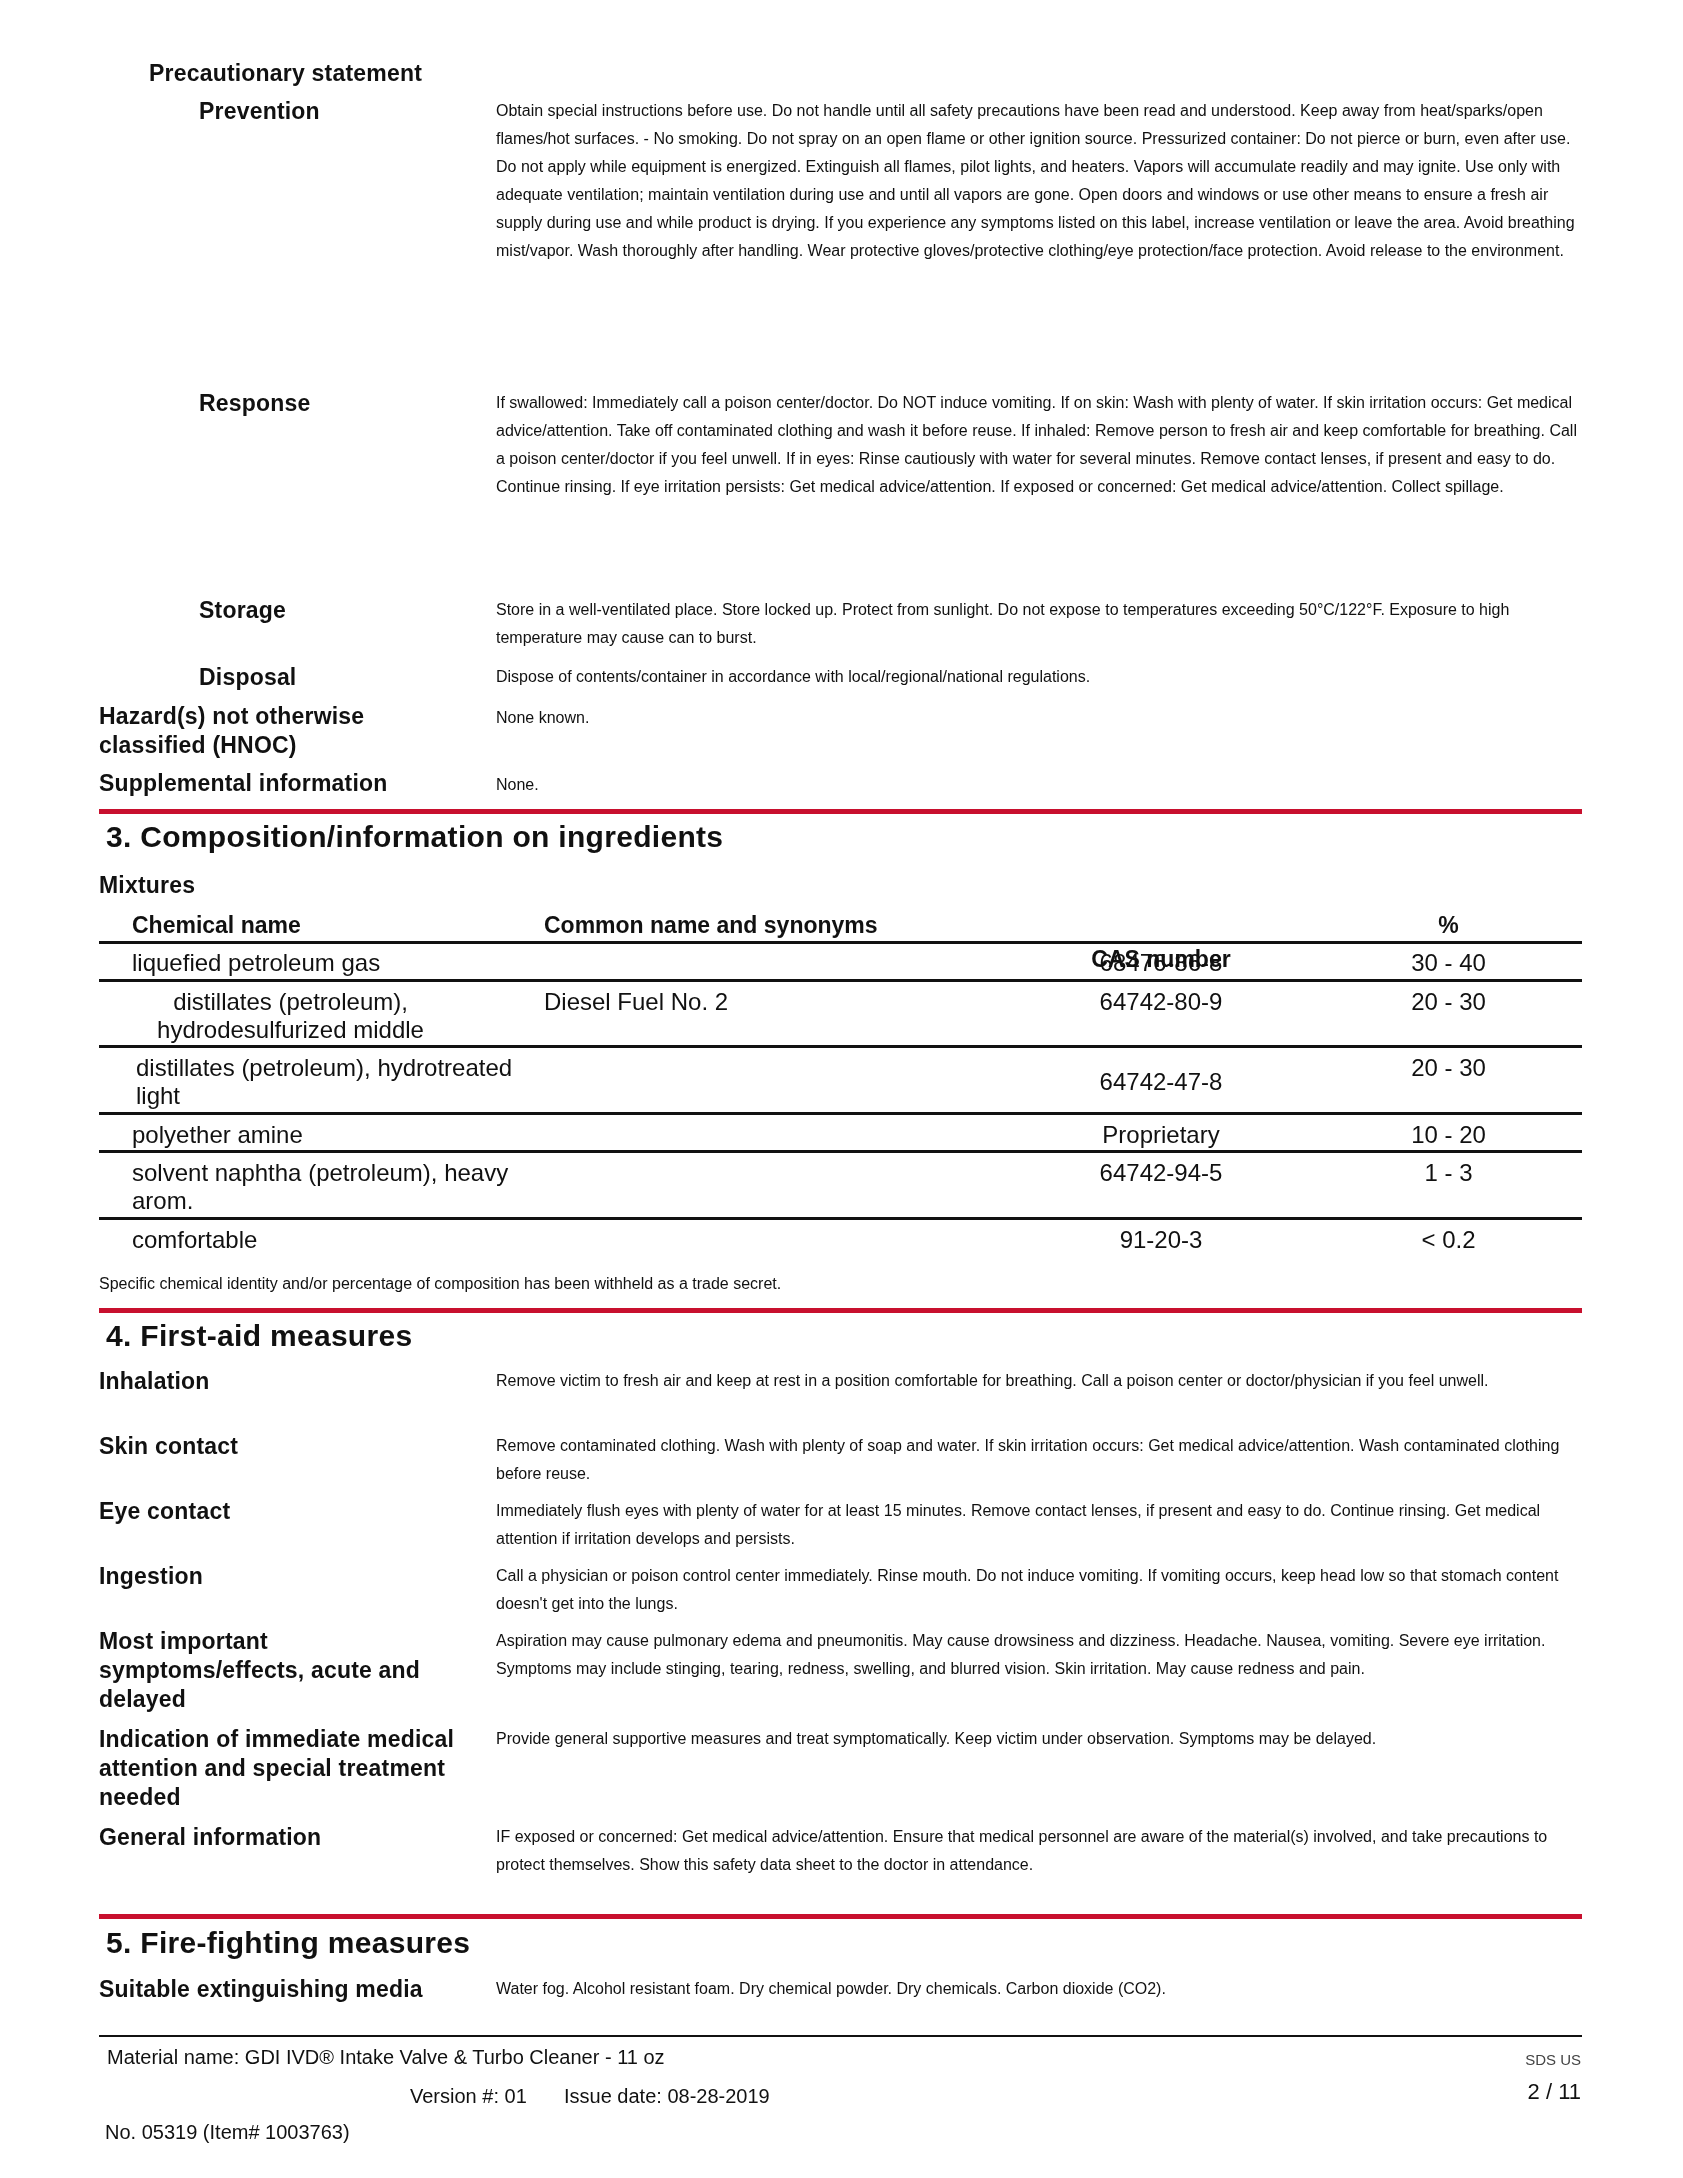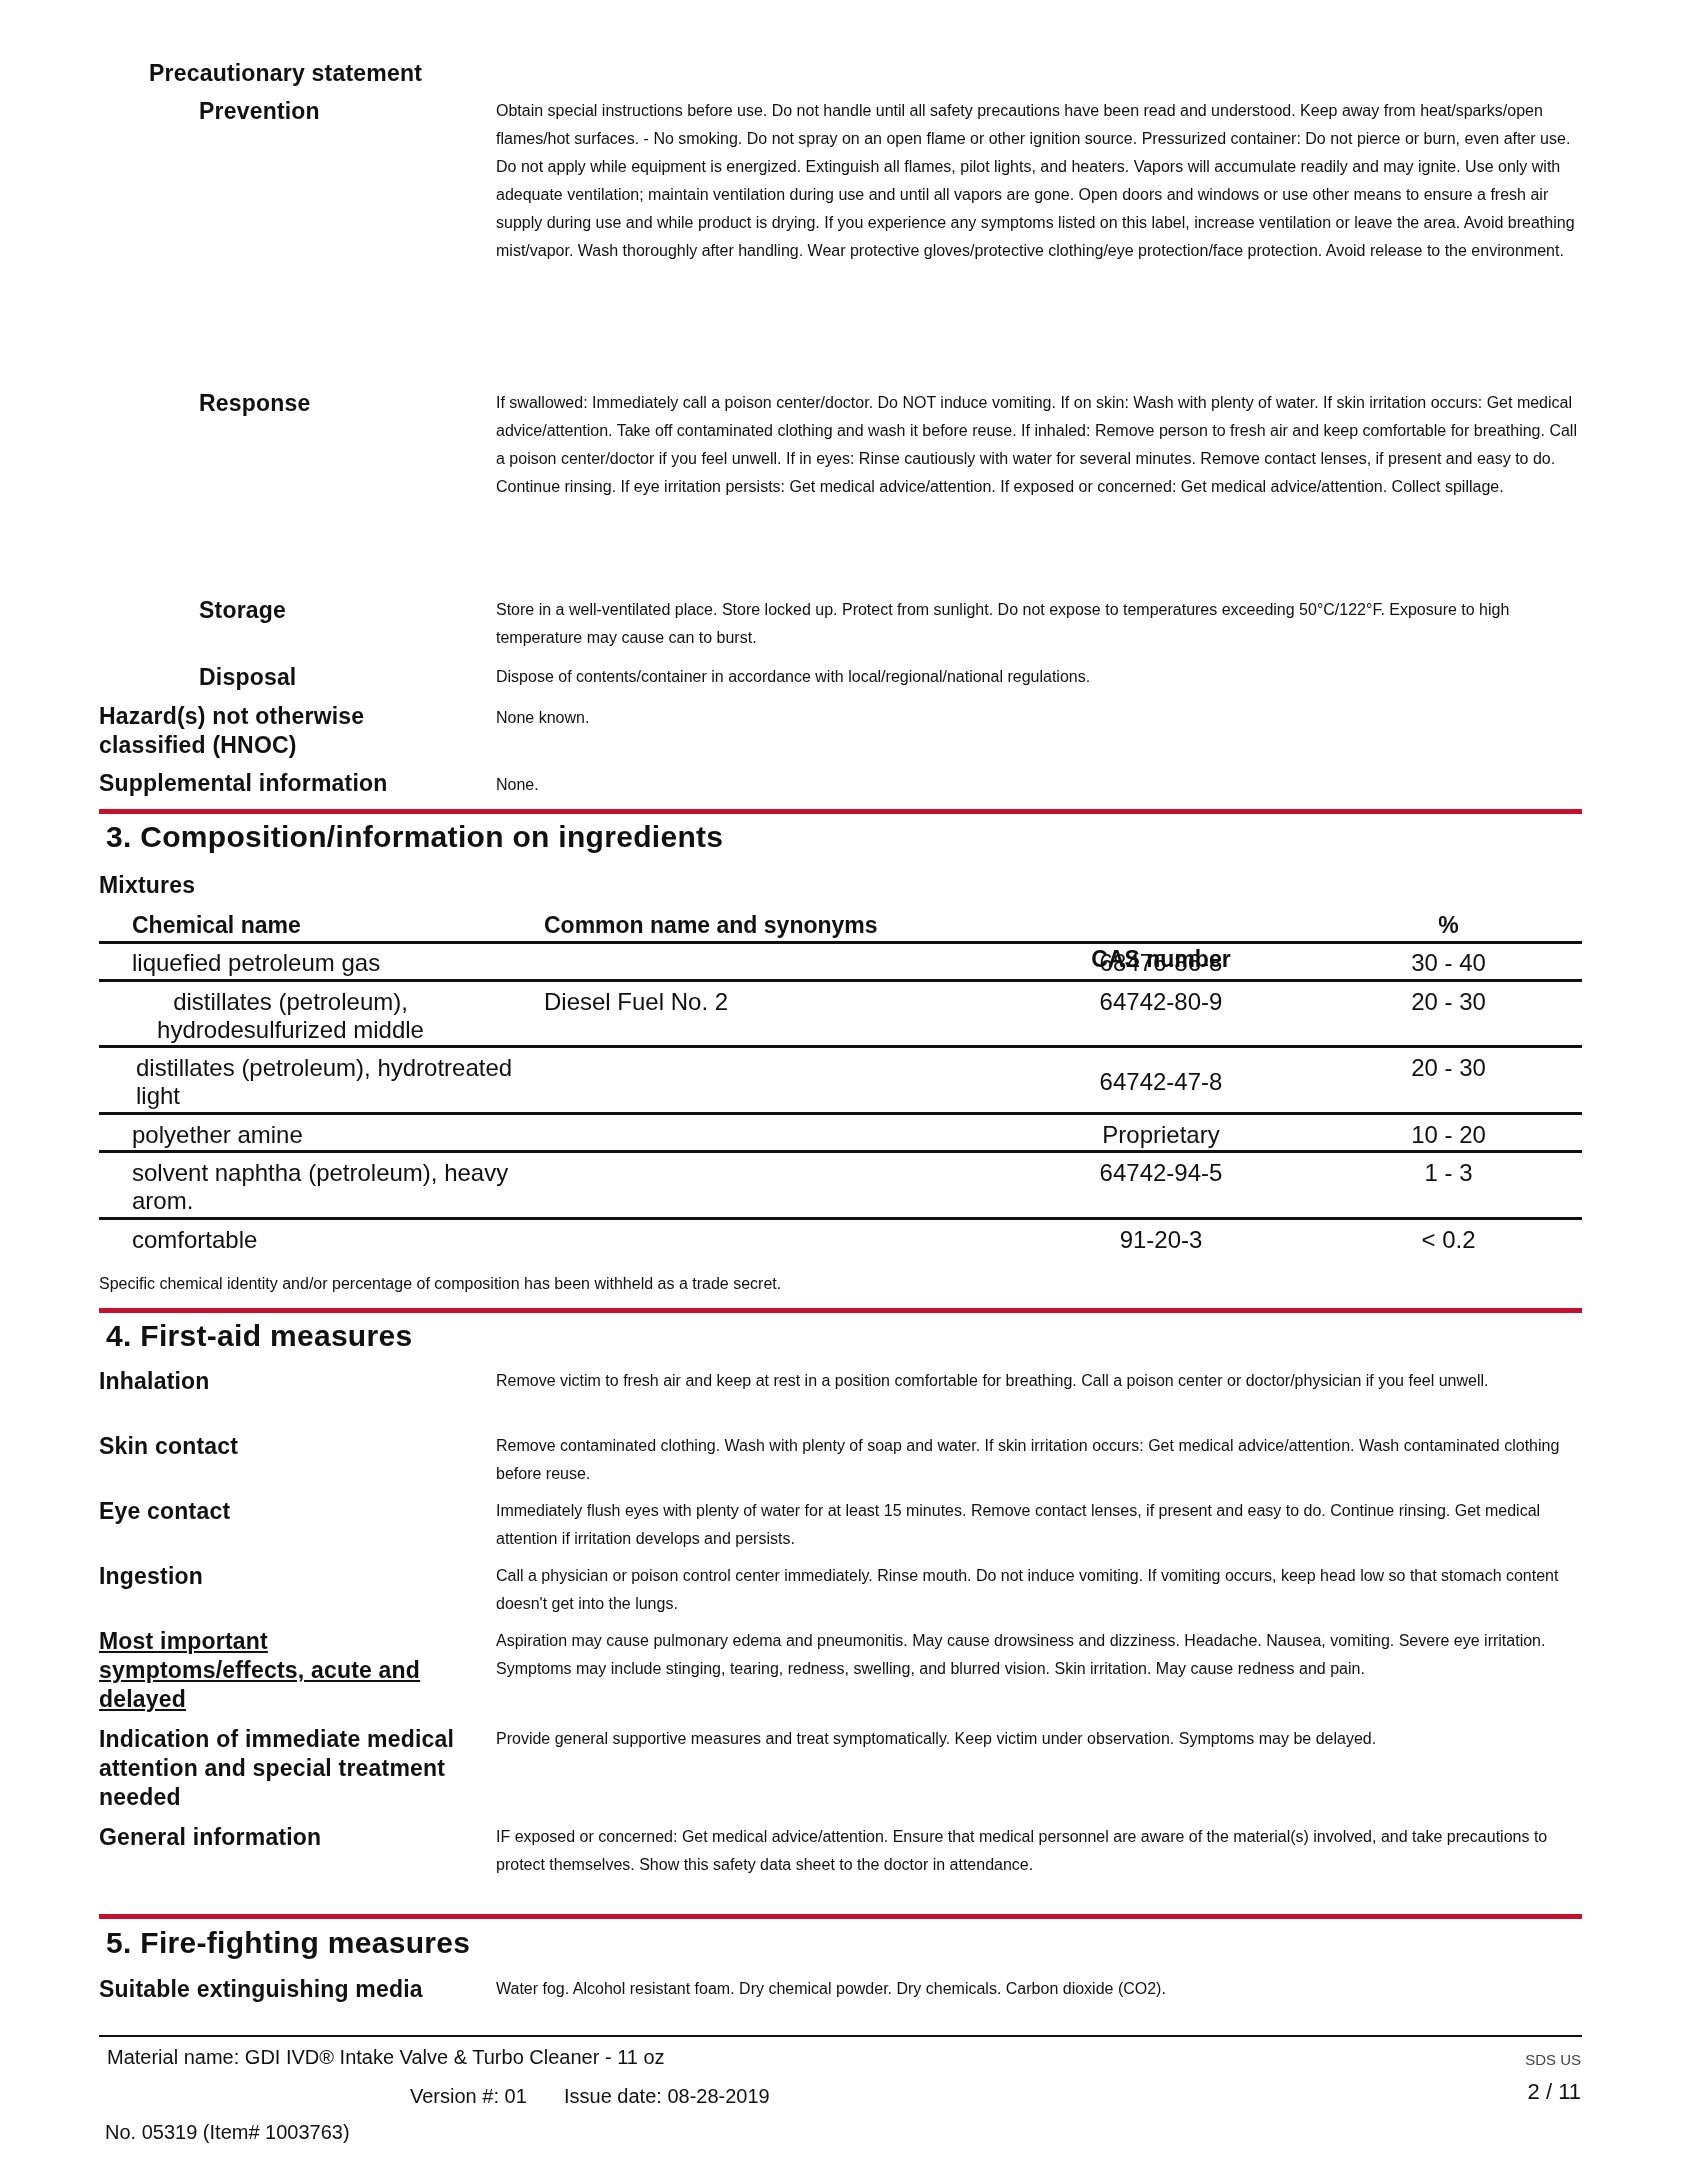--- a/index.html
+++ b/index.html
@@ -111,21 +111,21 @@
 
 <div class="abs lbl" style="left:99px; top:1432px;">Skin contact</div>
 <div class="abs val" style="left:496px; top:1432px;">Remove contaminated clothing. Wash with plenty of soap and water. If skin irritation occurs: Get medical advice/attention. Wash contaminated clothing before reuse.</div>
 
 <div class="abs lbl" style="left:99px; top:1497px;">Eye contact</div>
 <div class="abs val" style="left:496px; top:1497px;">Immediately flush eyes with plenty of water for at least 15 minutes. Remove contact lenses, if present and easy to do. Continue rinsing. Get medical attention if irritation develops and persists.</div>
 
 <div class="abs lbl" style="left:99px; top:1562px;">Ingestion</div>
 <div class="abs val" style="left:496px; top:1562px;">Call a physician or poison control center immediately. Rinse mouth. Do not induce vomiting. If vomiting occurs, keep head low so that stomach content doesn't get into the lungs.</div>
 
-<div class="abs lbl" style="left:99px; top:1627px; width:356px;text-decoration:underline;">Most important symptoms/effects, acute and delayed</div>
+<div class="abs lbl" style="left:99px; top:1627px; width:356px;">Most important symptoms/effects, acute and delayed</div>
 <div class="abs val" style="left:496px; top:1627px;">Aspiration may cause pulmonary edema and pneumonitis. May cause drowsiness and dizziness. Headache. Nausea, vomiting. Severe eye irritation. Symptoms may include stinging, tearing, redness, swelling, and blurred vision. Skin irritation. May cause redness and pain.</div>
 
 <div class="abs lbl" style="left:99px; top:1725px; width:366px;">Indication of immediate medical attention and special treatment needed</div>
 <div class="abs val" style="left:496px; top:1725px;">Provide general supportive measures and treat symptomatically. Keep victim under observation. Symptoms may be delayed.</div>
 
 <div class="abs lbl" style="left:99px; top:1823px;">General information</div>
 <div class="abs val" style="left:496px; top:1823px;">IF exposed or concerned: Get medical advice/attention. Ensure that medical personnel are aware of the material(s) involved, and take precautions to protect themselves. Show this safety data sheet to the doctor in attendance.</div>
 
 <div class="redline" style="top:1914px;"></div>
 

